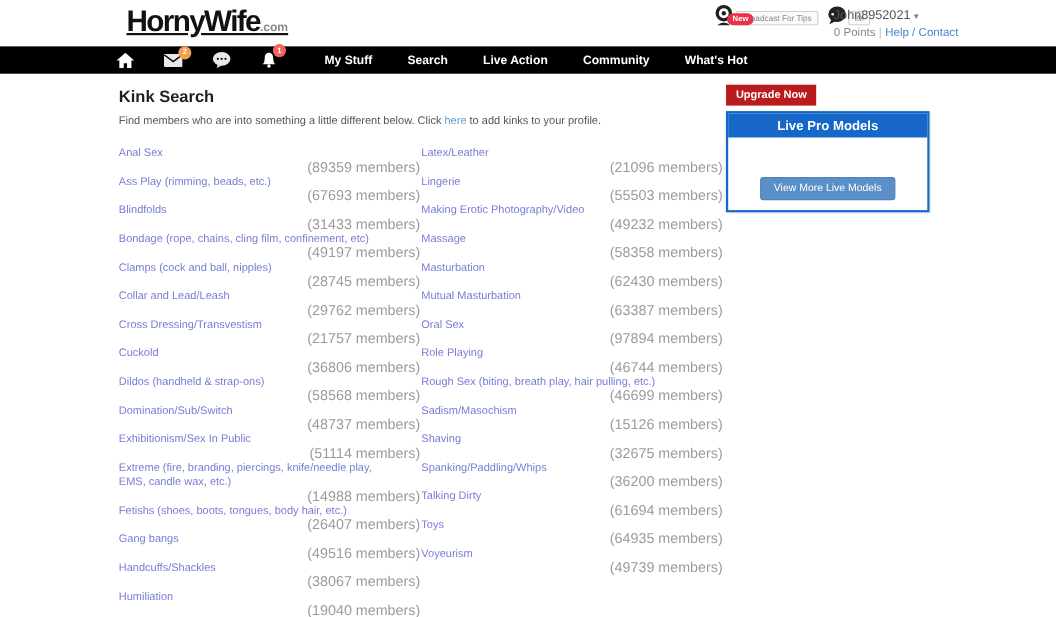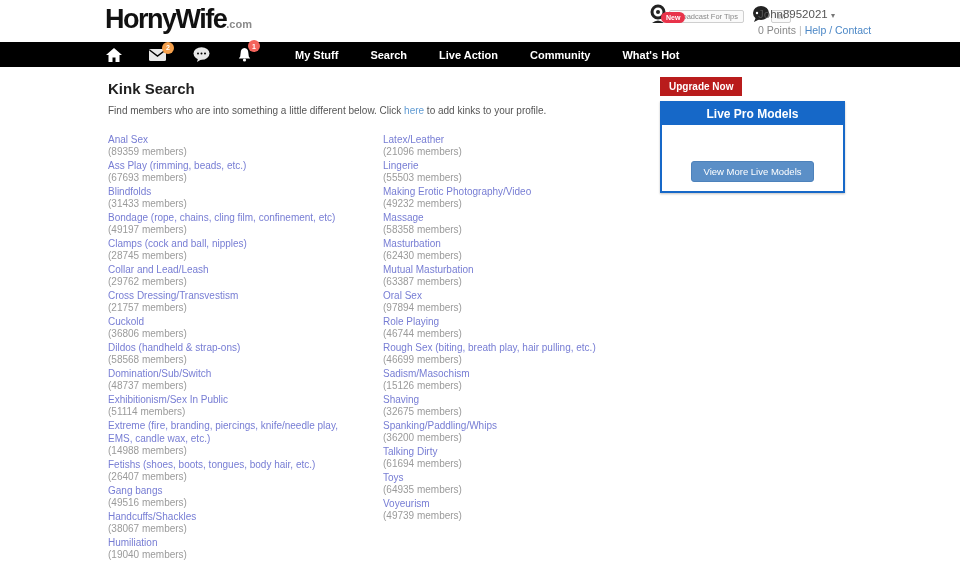--- a/index.html
+++ b/index.html
@@ -1,22 +1,22 @@
 <!DOCTYPE html>
 <html><head>
 <meta charset="utf-8">
 <style>
   * { margin:0; padding:0; box-sizing:border-box; }
   html,body { width:960px; height:561px; background:#fff; overflow:hidden;
               font-family:"Liberation Sans", sans-serif; position:relative; }
 
   
   .header { height:42px; background:#fff; position:relative; }
-  .logo { position:absolute; left:105px; top:4px; font-size:27px; font-weight:bold;
-          letter-spacing:-1.5px; color:#111; cursor:pointer; }
+  .logo { position:absolute; left:115px; top:4px; font-size:27px; font-weight:bold;
+          letter-spacing:-1.5px; color:#111; cursor:pointer;text-decoration:underline; }
   .logo .suffix { font-size:11px; font-weight:bold; color:#8a8a8a; letter-spacing:0; }
 
   .hdr-controls { position:absolute; left:647px; top:5px; display:flex; gap:5px; align-items:flex-end; }
   .hdr-ctrl { display:flex; align-items:center; cursor:pointer; }
   .ctrl-icon-row { position:relative; height:22px; display:flex; align-items:center; }
   .new-pill { position:absolute; left:14px; top:7px; background:#e8334a; color:#fff;
               font-size:7px; font-weight:bold; padding:2px 5px; border-radius:8px; line-height:1; }
   .ctrl-label { border:1px solid #cfcfcf; background:#fafafa; color:#888; font-size:7.5px;
                 padding:2px 5px; line-height:1; border-radius:2px; white-space:nowrap; margin-top:1px; }
 
@@ -42,21 +42,21 @@
   .page-title { font-size:15px; font-weight:600; color:#1f1f1f; }
   .intro { font-size:10px; color:#555; margin-top:8px; }
   .intro a { color:#5f9ad2; text-decoration:none; cursor:pointer; }
 
   .kink-columns { display:flex; margin-top:17px; }
   .kink-col { width:274px; }
   .kink-col + .kink-col { margin-left:1px; }
   .kink-item { margin-bottom:2px; }
   .kink-link { display:block; color:#777dd4; font-size:10px; line-height:13px;
                text-decoration:none; cursor:pointer; padding-right:18px; }
-  .kink-members { color:#9b9b9b; font-size:10px; line-height:10px; margin-top:1px; }
+  .kink-members { color:#9b9b9b; font-size:13px; line-height:10px; margin-top:1px;text-align:right; }
 
   
   .sidebar { position:absolute; left:660px; top:76px; width:185px; }
   .upgrade-btn { display:inline-block; background:#b91c1c; color:#fff; font-size:10px;
                  font-weight:bold; padding:4px 9px; border:none; cursor:pointer; }
   .live-panel { margin-top:5px; border:2px solid #1668c8; background:#fff;
                 box-shadow:0 1px 2px rgba(0,0,0,.25); }
   .live-panel-header { background:#1668c8; color:#fff; text-align:center; font-size:12px;
                        font-weight:bold; padding:4px 0; }
   .live-panel-body { padding:8px 0 9px; text-align:center;margin-top:28px; }

